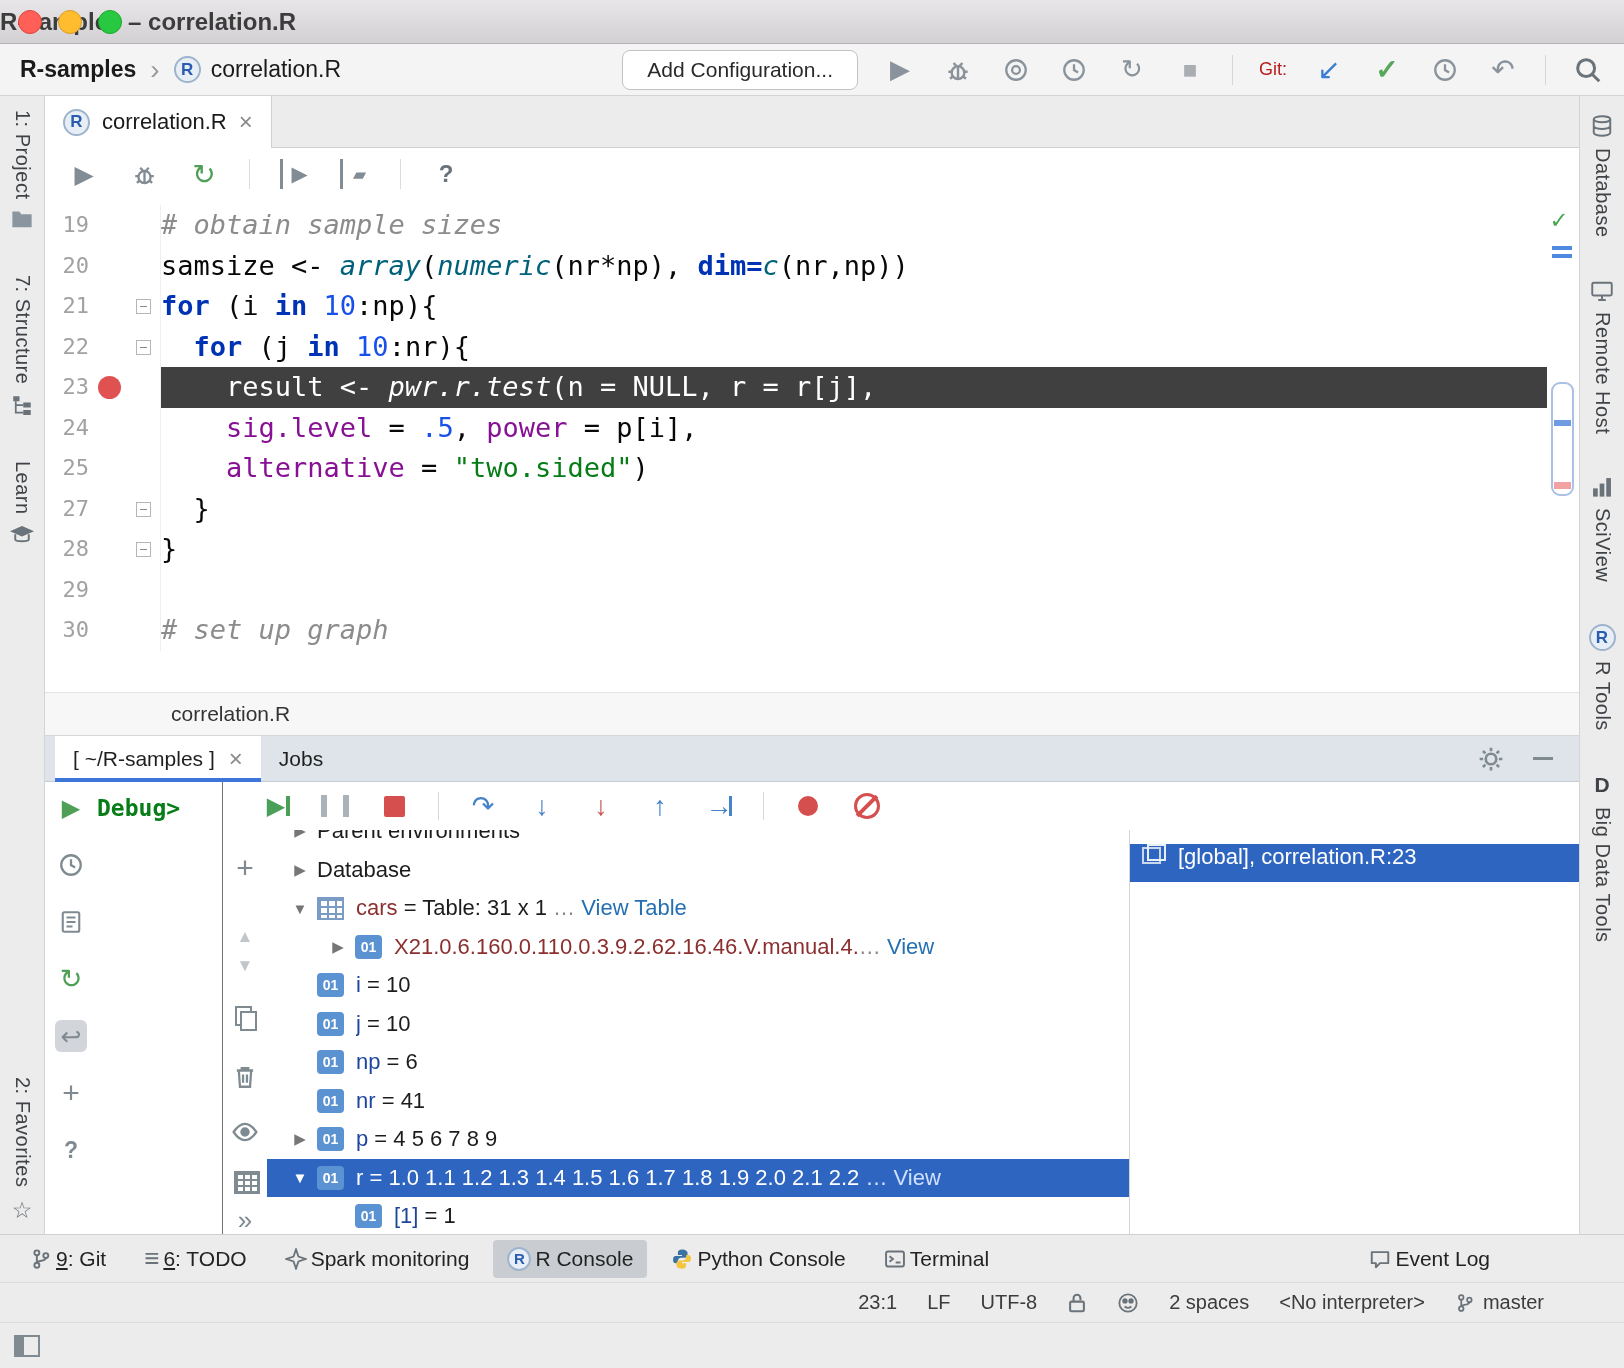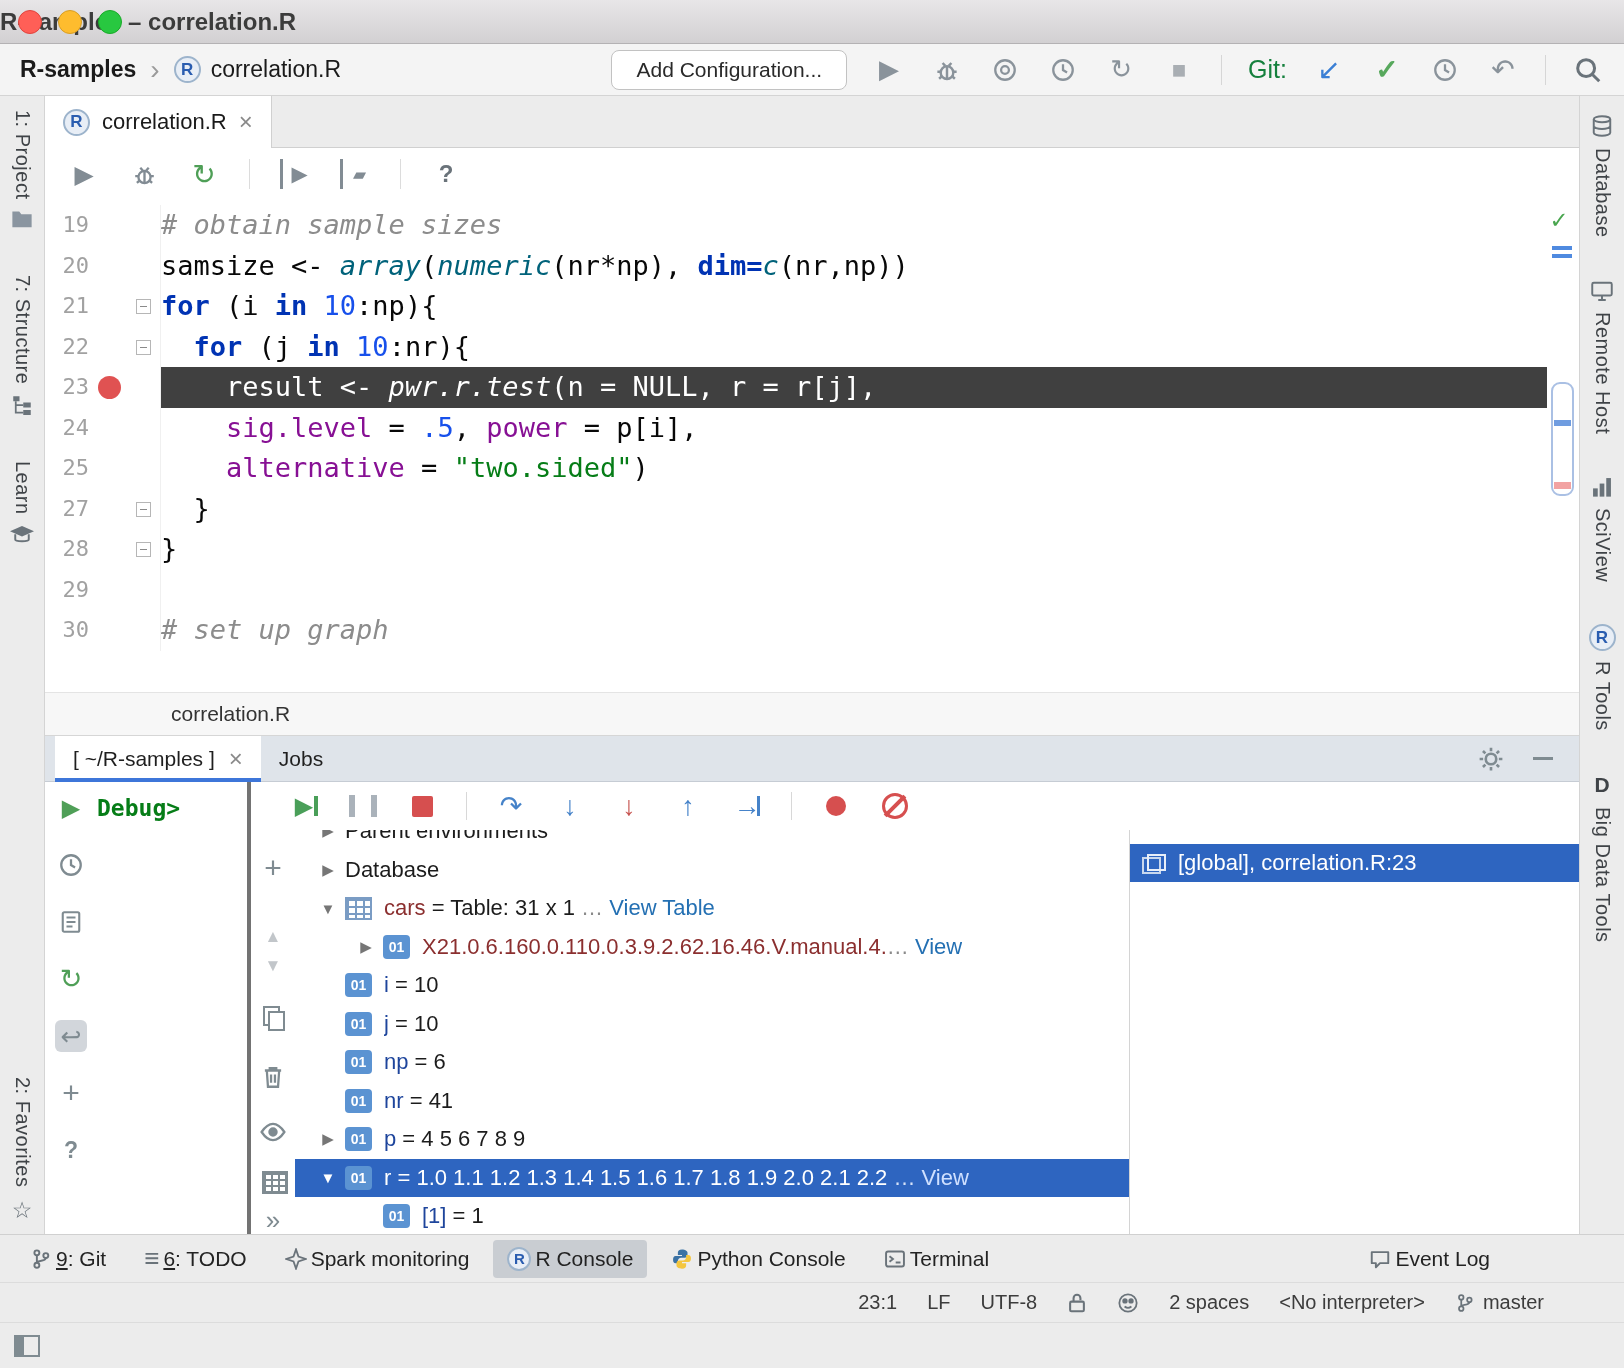--- a/index.html
+++ b/index.html
@@ -26,21 +26,21 @@
 .addcfg{height:40px;padding:0 24px;border:1px solid #c2c2c2;border-radius:8px;background:#fff;font-size:21px;color:#2a2a2a;display:flex;align-items:center}
 .ni{width:32px;height:32px;display:flex;align-items:center;justify-content:center;color:#8a939b;font-size:26px}
 .ni.gray-play::before{content:"▶"}
 .ni.gray-stop::before{content:"■";font-size:24px;color:#a9aeb3}
 .ni.rerunb::before{content:"↻"}
 .ni.upd{color:#3a7fd5;font-size:28px}
 .ni.upd::before{content:"↙"}
 .ni.commit{color:#57a85c;font-size:28px;font-weight:bold}
 .ni.commit::before{content:"✓"}
 .ni.rollb::before{content:"↶";font-size:28px}
-.gitlabel{font-size:25px;color:#15803d}
+.gitlabel{font-size:18px;color:#b91c1c}
 .navsep{width:1px;height:30px;background:#d6d6d6}
 
 
 .main{display:flex;height:1138px}
 .lstrip,.rstrip{width:45px;background:#ececec;display:flex;flex-direction:column;align-items:center}
 .lstrip{border-right:1px solid #d4d4d4;padding:14px 0 10px;gap:46px}
 .rstrip{border-left:1px solid #d4d4d4;padding:18px 0;gap:42px}
 .stripe-item{display:flex;flex-direction:column;align-items:center;gap:10px;color:#50555a}
 .vtext{writing-mode:vertical-rl;font-size:20px;color:#3f4347;letter-spacing:.5px}
 .center{flex:1;display:flex;flex-direction:column;min-width:0;background:#fff}
@@ -96,21 +96,21 @@
 
 .debug{flex:1;display:flex;flex-direction:column;min-height:0}
 .dtabs{height:46px;background:#dfe4ea;border-bottom:1px solid #c6ccd4;display:flex;align-items:center;padding-left:10px;font-size:21px}
 .dtab{height:46px;display:flex;align-items:center;gap:14px;padding:0 18px;position:relative;color:#1f1f1f}
 .dtab.sel{background:#fff}
 .dtab.sel::after{content:"";position:absolute;left:0;right:0;bottom:0;height:4px;background:#3d76d9}
 .dtabs-right{margin-left:auto;display:flex;align-items:center;gap:28px;padding-right:26px}
 .hide-icon{width:20px;height:3px;background:#7f8b91}
 .dcontent{flex:1;display:flex;min-height:0;background:#fff}
 
-.console{width:206px;flex:none;border-right:4px solid #737373;display:flex}
+.console{width:178px;flex:none;border-right:1px solid #737373;display:flex}
 .ctoolbar{width:52px;flex:none;display:flex;flex-direction:column;align-items:center;padding-top:10px;gap:25px}
 .ci{width:32px;height:32px;display:flex;align-items:center;justify-content:center;color:#7f8b91;font-size:24px}
 .ci.run{color:#4f9f57;font-size:24px}
 .ci.run::before{content:"▶"}
 .ci.rerun{color:#4f9f57}
 .ci.rerun::before{content:"↻";font-size:27px}
 .ci.wrap{background:#d2d6db;border-radius:6px}
 .ci.wrap::before{content:"↩";font-size:25px}
 .ci.plus::before{content:"+";font-size:30px}
 .ci.help::before{content:"?";font-weight:bold;font-size:23px}
@@ -173,21 +173,21 @@
 .vname.red{color:#8b2f2f}
 .vlabel{color:#1c1c1c}
 .vval{color:#1c1c1c}
 .vell{color:#8a8a8a}
 .vlink{color:#2470b3}
 .vrow.sel .vname,.vrow.sel .vval,.vrow.sel .vlabel{color:#fff}
 .vrow.sel .vell{color:#d7e3f8}
 .vrow.sel .vlink{color:#cfe0ff}
 
 .frames{width:450px;flex:none;border-left:1px solid #d4d4d4;padding-top:14px}
-.frow{height:38px;background:#2e65c0;color:#fff;display:flex;align-items:center;gap:14px;padding-left:12px;font-size:22px}
+.frow{height:38px;background:#2e65c0;color:#fff;display:flex;gap:14px;padding-left:12px;font-size:22px}
 .frame-icon{width:22px;height:18px;flex:none;position:relative}
 .frame-icon::before{content:"";position:absolute;left:0;top:3px;width:15px;height:13px;border:2px solid #c9d8ee}
 .frame-icon::after{content:"";position:absolute;left:5px;top:0;width:15px;height:13px;border:2px solid #e8eff9}
 
 
 .bbar{height:48px;background:#ececec;border-top:1px solid #d0d0d0;display:flex;align-items:center;padding:0 16px;gap:10px;font-size:21px}
 .btab{height:38px;display:flex;align-items:center;gap:4px;padding:0 14px;color:#232323}
 .btab.active{background:#c9cdd2;border-radius:4px}
 .btab .pre{text-decoration:underline}
 .bicon{display:flex;align-items:center;justify-content:center;color:#6a737a}

